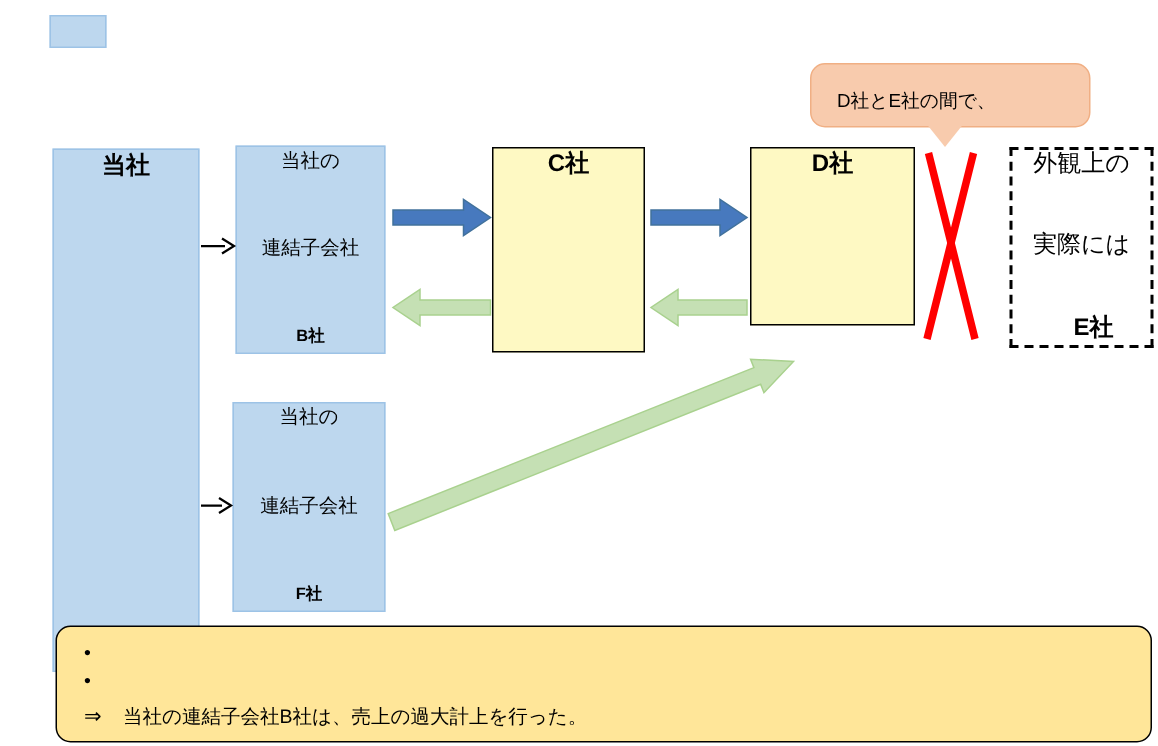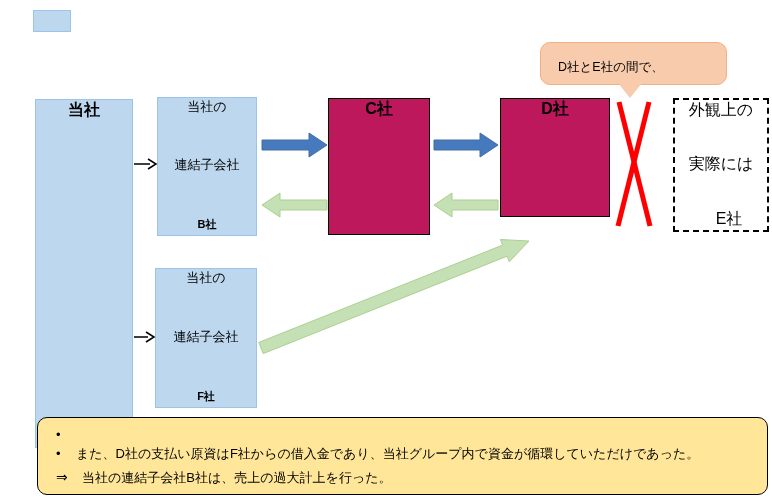--- a/index.html
+++ b/index.html
@@ -7,26 +7,26 @@
     position:relative; width:772px; height:497px; background:#ffffff;
     font-family:"Liberation Sans","DejaVu Sans",sans-serif; color:#000;
     overflow:hidden;
   }
   .abs { position:absolute; box-sizing:border-box; }
   .box {
     display:flex; flex-direction:column; align-items:center; justify-content:space-between;
     text-align:center;
   }
   .blue-fill  { background:#BDD7EE; border:1px solid #9DC3E6; }
-  .white-box  { background:#be185d; border:1.5px solid #000; }
+  .white-box  { background:#fef9c3; border:1.5px solid #000; }
   .dashed-box { background:#ffffff; border:2px dashed #000; }
   .sub  { font-size:13px; line-height:17px; }
   .sub2 { font-size:16px; line-height:19px; }
   .big  { font-size:11px; line-height:21px; font-weight:bold; }
-  .big2 { font-size:16px; line-height:22px; font-weight:normal;padding-left:16px; }
+  .big2 { font-size:16px; line-height:22px; font-weight:bold;padding-left:16px; }
   .solo { font-size:16px; font-weight:bold; }
 
   .legend-swatch { left:33px; top:10px; width:38px; height:22px;
     background:#BDD7EE; border:1px solid #9DC3E6; }
 
   .node-ours { left:35px;  top:99px;  width:98px;  height:349px; }
   .node-b    { left:157px; top:97px;  width:100px; height:139px; }
   .node-c    { left:328px; top:98px;  width:102px; height:137px; }
   .node-d    { left:500px; top:98px;  width:110px; height:119px; }
   .node-e    { left:673px; top:98px;  width:96px;  height:134px; }
@@ -91,21 +91,20 @@
   <div class="abs callout">
     <div>D社とE社の間で、</div>
   </div>
 
   <div class="abs notes">
     <div class="note-row">
       <span class="note-bullet">•</span>
     </div>
     <div class="note-row">
       <span class="note-bullet">•</span>
-      <span>また、D社の支払い原資はF社からの借入金であり、当社グループ内で資金が循環していただけであった。</span>
     </div>
     <div class="note-row conclusion-row">
       <span class="note-arrow">⇒</span>
       <span class="underlined">当社の連結子会社B社は、売上の過大計上を行った。</span>
     </div>
   </div>
 
   <svg class="abs svg-layer" width="772" height="497" viewBox="0 0 772 497" xmlns="http://www.w3.org/2000/svg">
 
     <polygon stroke="#41719C" stroke-width="1" points="262,140 309,140 309,133 327,145 309,157 309,150 262,150" fill="#4779BE"></polygon>

